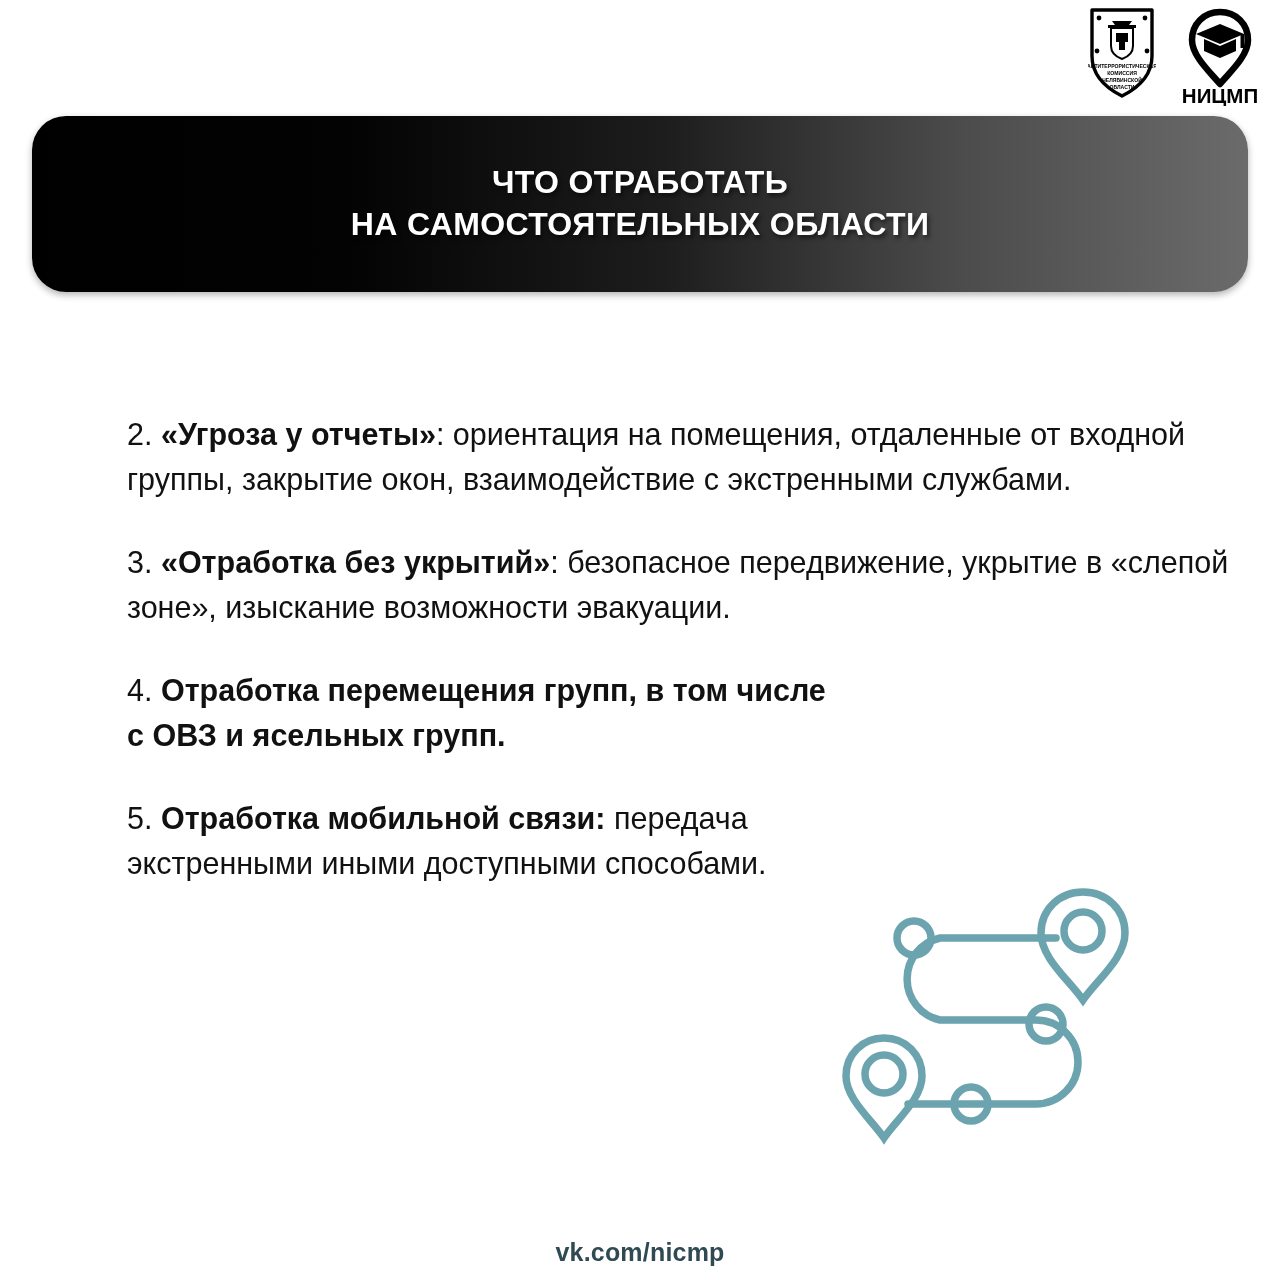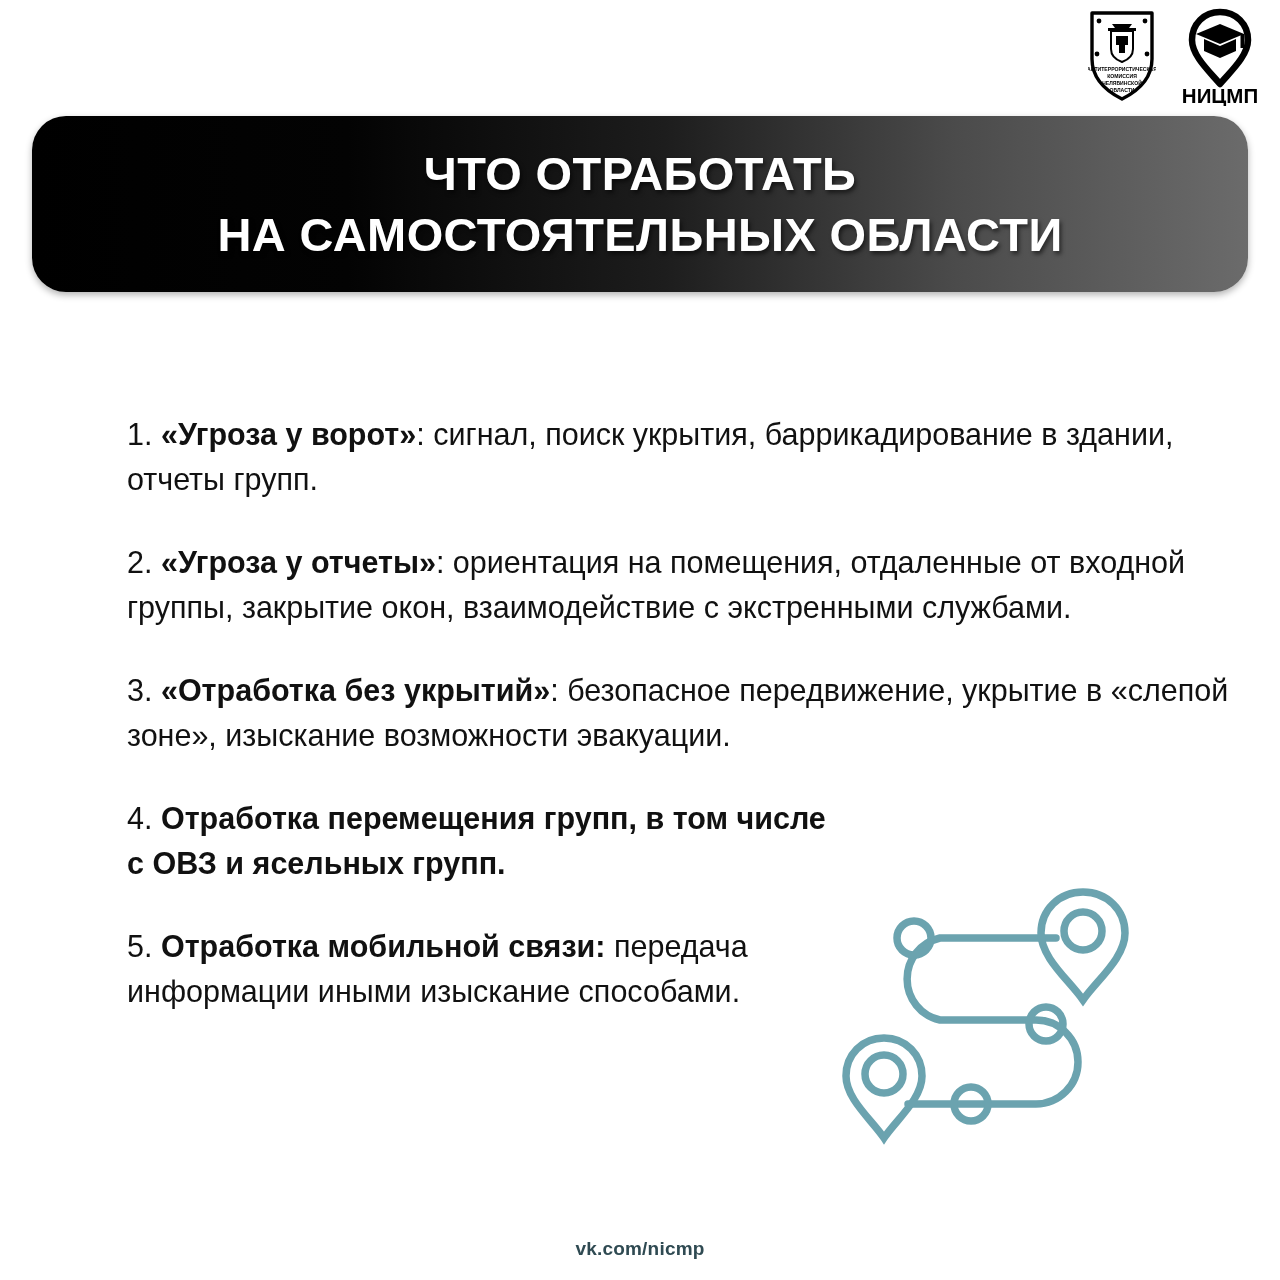--- a/index.html
+++ b/index.html
@@ -15,21 +15,21 @@
     font-family: "Liberation Sans", "DejaVu Sans", sans-serif;
     position: relative;
   }
 
   
   .logo-strip {
     position: absolute;
     top: 6px;
     right: 14px;
     display: flex;
-    align-items: center;
+    align-items: flex-start;
     gap: 18px;
   }
   .shield-logo { width: 68px; height: 94px; display: block; }
   .nicmp-logo  { width: 92px; height: 100px; display: block; }
 
   
   .banner {
     position: absolute;
     left: 32px;
     top: 116px;
@@ -40,21 +40,21 @@
     box-shadow: 0 3px 7px rgba(0,0,0,0.30);
     display: flex;
     flex-direction: column;
     align-items: center;
     justify-content: center;
     box-sizing: border-box;
   }
   .banner-line {
     color: #ffffff;
     font-weight: 700;
-    font-size: 47px;
+    font-size: 32px;
     letter-spacing: 0.4px;
     line-height: 1.30;
     text-align: right;
     text-shadow: 2px 3px 4px rgba(0,0,0,0.55);
     white-space: nowrap;
   }
 
   
   .list {
     position: absolute;
@@ -86,21 +86,21 @@
   
   .footer {
     position: absolute;
     left: 0;
     right: 0;
     top: 1238px;
     text-align: center;
   }
   .footer-link {
     color: #2f4a52;
-    font-size: 19px;
+    font-size: 25px;
     font-weight: 700;
     letter-spacing: 0.2px;
     text-decoration: none;
   }
 </style>
 </head>
 <body>
 
 <div class="logo-strip">
 
@@ -136,43 +136,39 @@
 
 </div>
 
 <div class="banner">
   <div class="banner-line">ЧТО ОТРАБОТАТЬ</div>
   <div class="banner-line">НА САМОСТОЯТЕЛЬНЫХ ОБЛАСТИ</div>
 </div>
 
 <div class="list">
 
-  <p class="item">
-    <span class="num">1.</span>
-    <b>«Угроза у ворот»</b><span>: сигнал, поиск укрытия, баррикадирование в здании, отчеты групп.</span>
-  </p>
 
   <p class="item">
     <span class="num">2.</span>
     <b>«Угроза у отчеты»</b><span>: ориентация на помещения, отдаленные от входной группы, закрытие окон, взаимодействие с экстренными службами.</span>
   </p>
 
   <p class="item">
     <span class="num">3.</span>
     <b>«Отработка без укрытий»</b><span>: безопасное передвижение, укрытие в «слепой зоне», изыскание возможности эвакуации.</span>
   </p>
 
   <p class="item all-bold narrow">
     <span class="num">4.</span>
     <b>Отработка перемещения групп,</b><span> в том числе с ОВЗ и ясельных групп.</span>
   </p>
 
   <p class="item narrow">
     <span class="num">5.</span>
-    <b>Отработка мобильной связи:</b><span> передача информации иными изыскание способами.</span>
+    <b>Отработка мобильной связи:</b><span> передача экстренными иными доступными способами.</span>
   </p>
 
 </div>
 
 <svg class="route-art" viewBox="0 0 300 290" aria-hidden="true">
   <g fill="none" stroke="#6ba3af" stroke-width="7.5" stroke-linecap="round">
 
     <path d="M 70 228 H 198 A 42 42 0 0 0 198 144 H 102 A 42 42 0 0 1 102 62 H 218"></path>
 
     <circle cx="76" cy="62" r="17"></circle>

